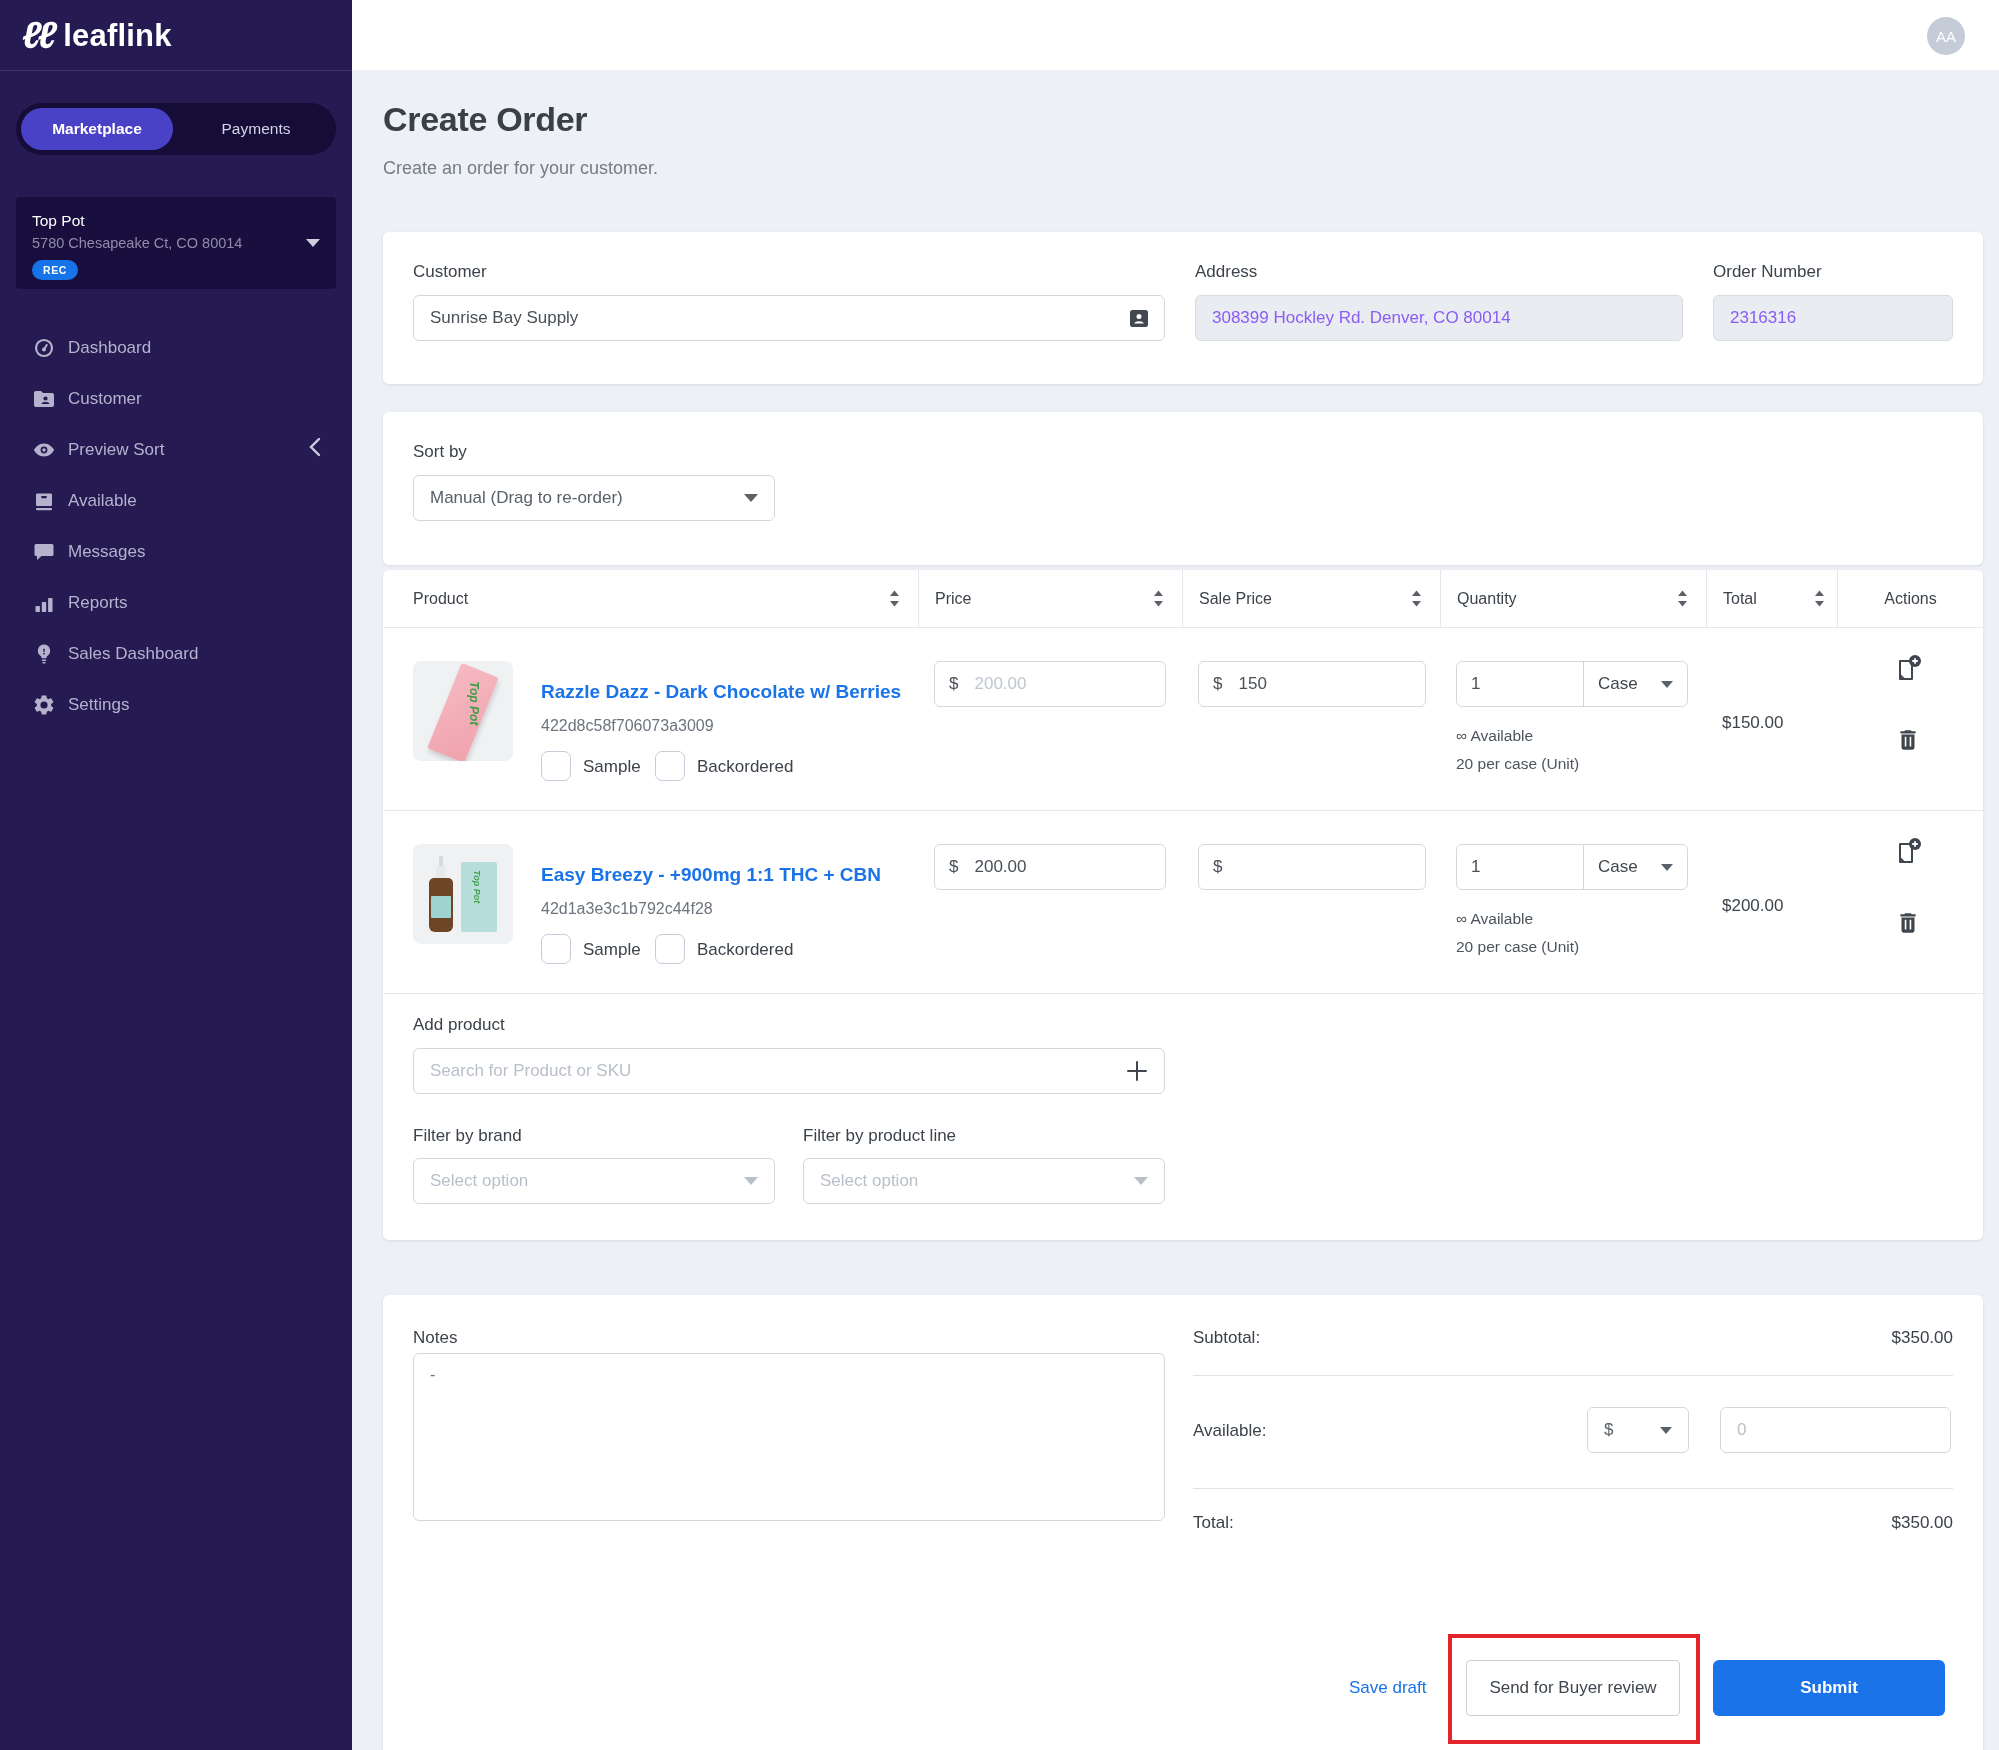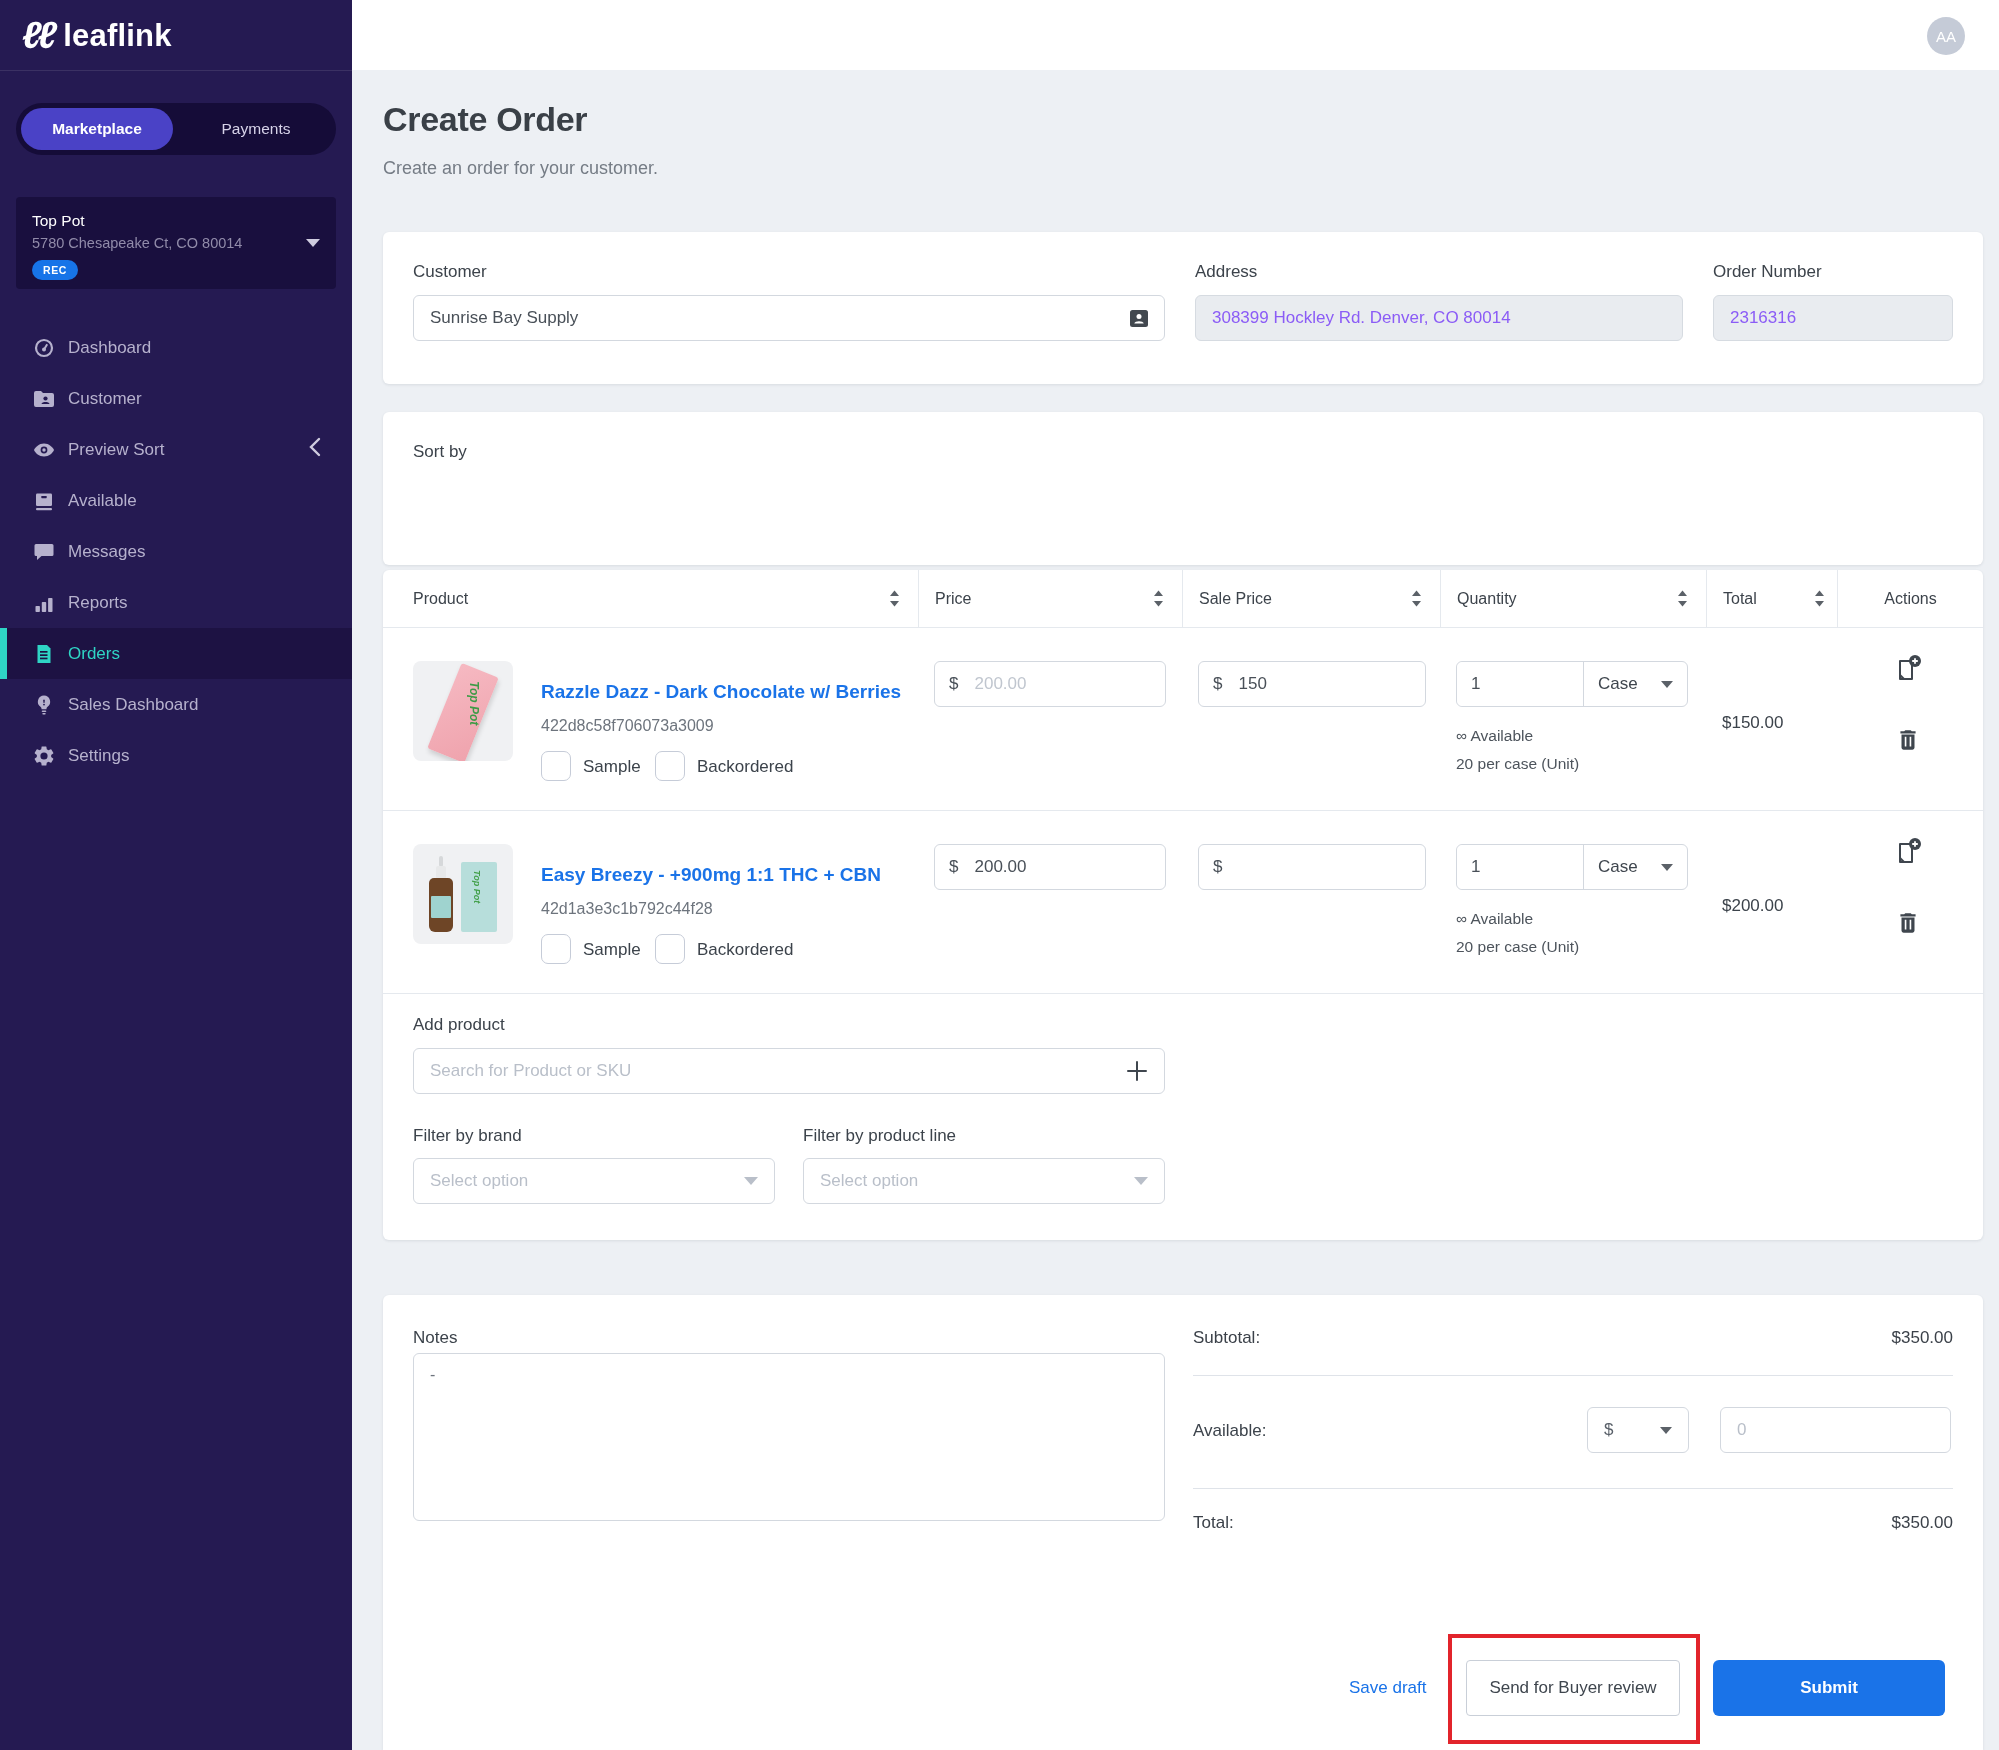--- a/index.html
+++ b/index.html
@@ -194,31 +194,20 @@
     <div class="menu-item">
       <span class="mi-icon">
         <svg width="24" height="24" viewBox="0 0 24 24">
             <rect x="3.5" y="15" width="4.4" height="6" rx="0.8" fill="currentColor"></rect>
             <rect x="9.8" y="11" width="4.4" height="10" rx="0.8" fill="currentColor"></rect>
             <rect x="16.1" y="7" width="4.4" height="14" rx="0.8" fill="currentColor"></rect>
           </svg>
       </span>
       <span class="mi-label">Reports</span>
     </div>
-    <div class="menu-item active">
-      <span class="mi-icon">
-        <svg width="24" height="24" viewBox="0 0 24 24">
-            <path d="M5.5 3h9.5l3.5 3.5V21H5.5z" fill="currentColor"></path>
-            <rect x="8" y="9" width="7.5" height="1.7" fill="#1d1243"></rect>
-            <rect x="8" y="12.3" width="7.5" height="1.7" fill="#1d1243"></rect>
-            <rect x="8" y="15.6" width="7.5" height="1.7" fill="#1d1243"></rect>
-          </svg>
-      </span>
-      <span class="mi-label">Orders</span>
-    </div>
     <div class="menu-item">
       <span class="mi-icon">
         <svg width="24" height="24" viewBox="0 0 24 24">
             <path d="M12 2.5a6.2 6.2 0 0 0-3.3 11.4c.5.3.8.9.8 1.5v.8h5v-.8c0-.6.3-1.2.8-1.5A6.2 6.2 0 0 0 12 2.5z" fill="currentColor"></path>
             <rect x="11.3" y="6.5" width="1.4" height="3.4" rx="0.7" fill="#251a52"></rect>
             <circle cx="12" cy="11.6" r="0.9" fill="#251a52"></circle>
             <rect x="9.7" y="17.4" width="4.6" height="1.6" rx="0.8" fill="currentColor"></rect>
             <rect x="10.3" y="20" width="3.4" height="1.5" rx="0.75" fill="currentColor"></rect>
           </svg>
       </span>
@@ -254,20 +243,24 @@
 
   <span class="f-label" style="left:812px;top:30px;">Address</span>
   <div class="t-disabled" style="left:812px;top:63px;width:488px;">308399 Hockley Rd. Denver, CO 80014</div>
 
   <span class="f-label" style="left:1330px;top:30px;">Order Number</span>
   <div class="t-disabled" style="left:1330px;top:63px;width:240px;">2316316</div>
 </div>
 
 <div class="card card2">
   <span class="f-label" style="left:30px;top:30px;">Sort by</span>
+  <div class="sel" style="left:30px;top:63px;width:362px;">
+    <span>Manual (Drag to re-order)</span>
+    <span class="caret"></span>
+  </div>
 </div>
 
 <div class="card card3">
 
   <div class="thead">
     <div class="th first" style="width:535px;">
       <span>Product</span>
       <span class="sorter">
           <svg width="11" height="17" viewBox="0 0 11 17">
             <path d="M5.5 0.5 L10 6 L1 6 Z" fill="#5b6168"></path>

